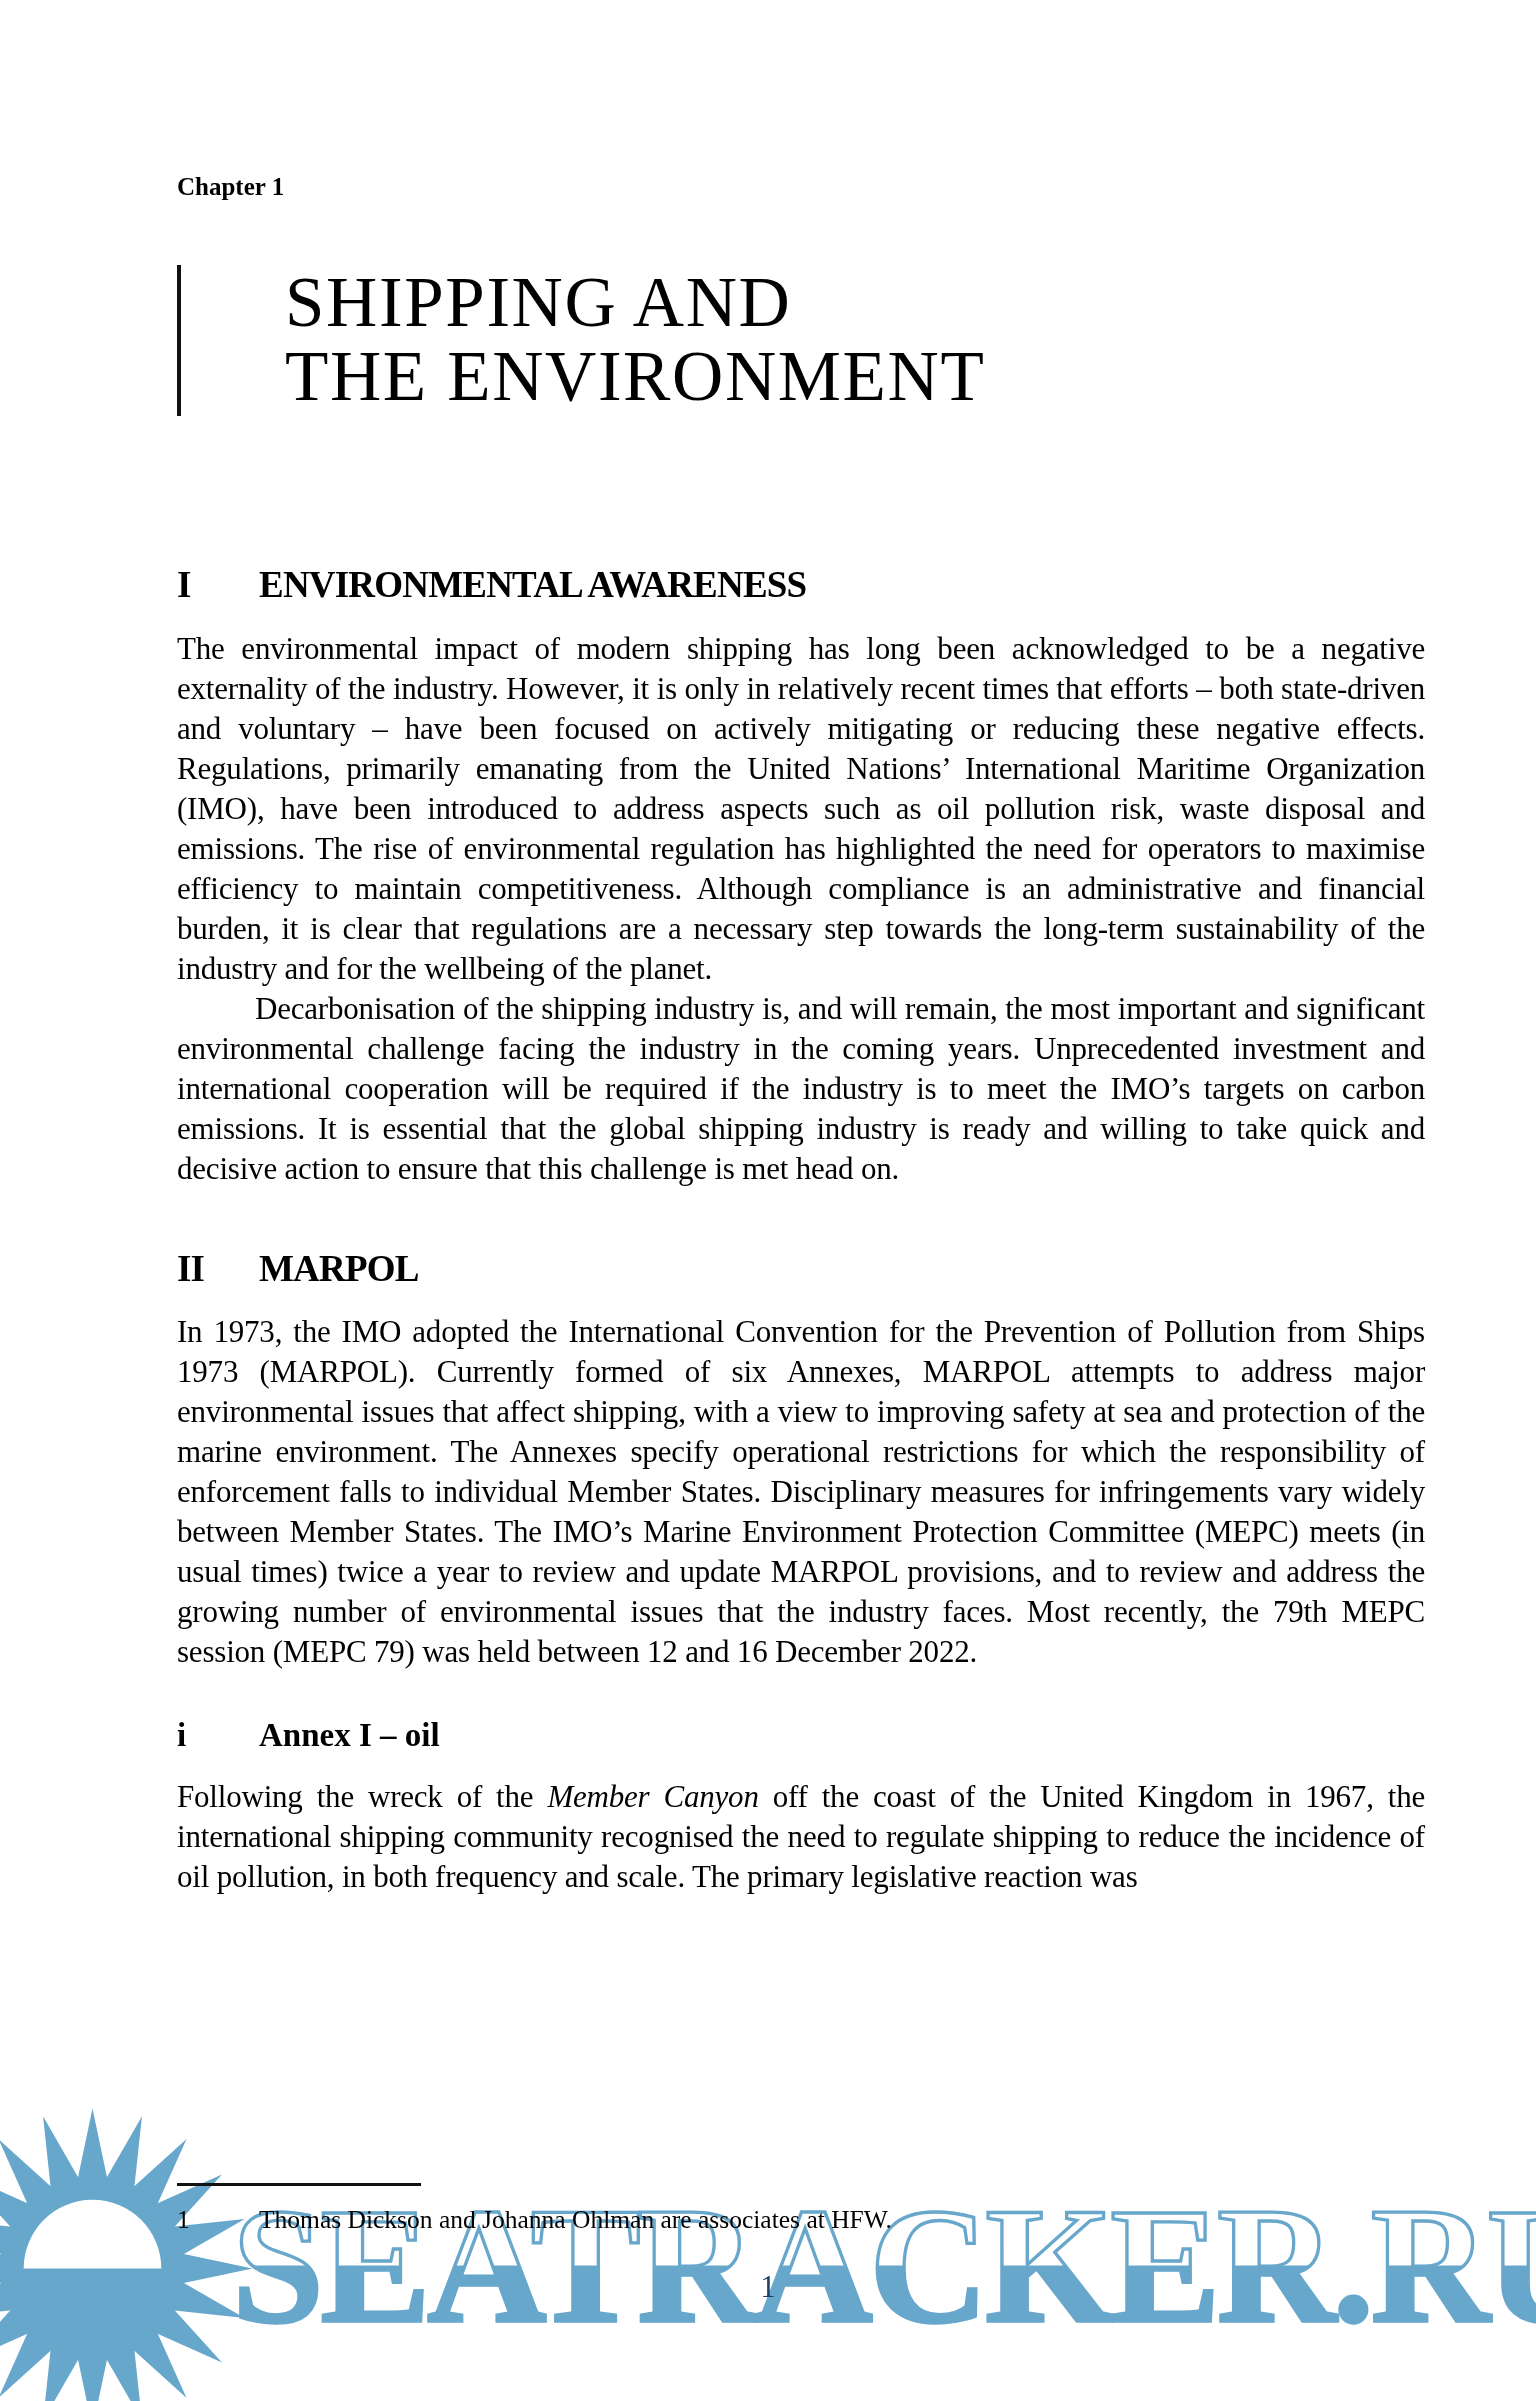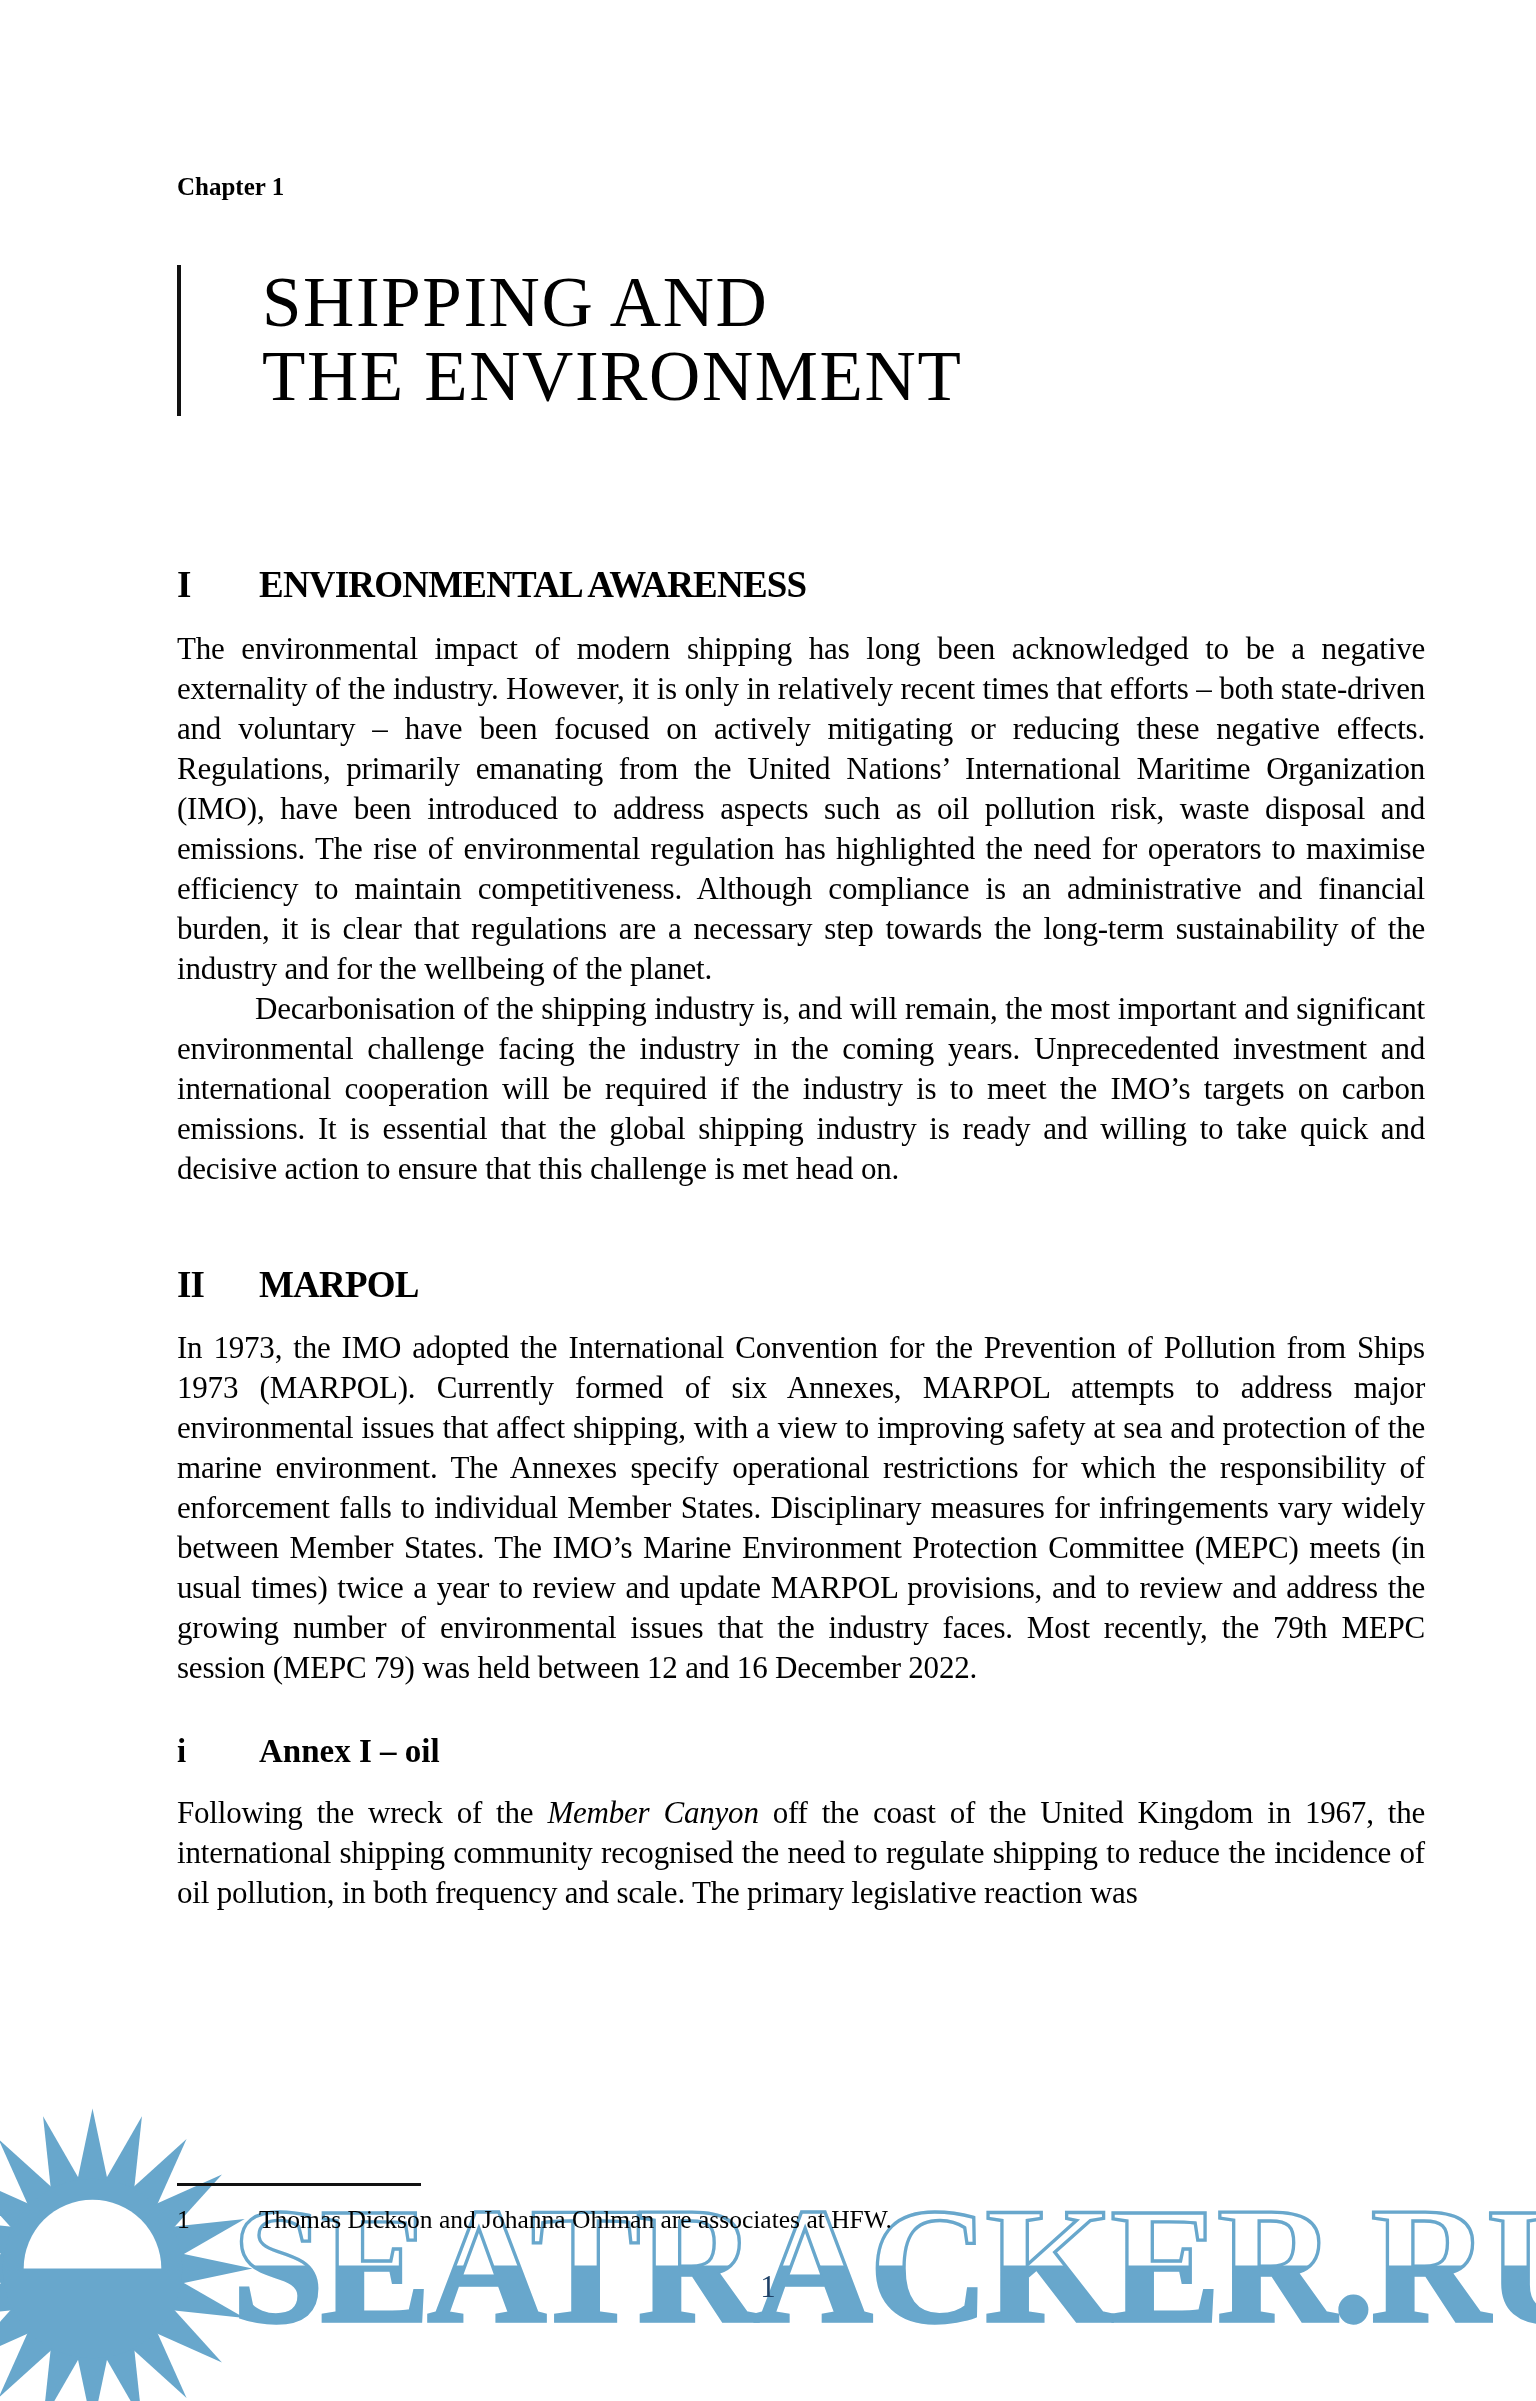--- a/index.html
+++ b/index.html
@@ -21,21 +21,21 @@
   }
   .chapter-label {
     margin-top: 173px;
     font-size: 25px;
     font-weight: bold;
     line-height: 1.1;
   }
   .title-block {
     margin-top: 64px;
     border-left: 4.1px solid #111111;
-    padding-left: 81px;
+    padding-left: 104px;
     padding-bottom: 3.3px;
   }
   .title {
     margin: 0;
     font-size: 71px;
     font-weight: 400;
     line-height: 74px;
     letter-spacing: 1.6px;
   }
   .title-line { display: block; }
@@ -52,21 +52,21 @@
     line-height: 0;
   }
   .section-heading {
     display: flex;
     font-size: 37px;
     font-weight: bold;
     letter-spacing: -0.8px;
     line-height: 1.2;
   }
   .section-heading.first { margin-top: 147px; }
-  .section-heading.second { margin-top: 74px; }
+  .section-heading.second { margin-top: 58px; }
   .sub-heading {
     display: flex;
     font-size: 33px;
     font-weight: bold;
     line-height: 1.2;
     margin-top: 44px;
   }
   .numeral-col {
     flex: none;
     width: 82px;

